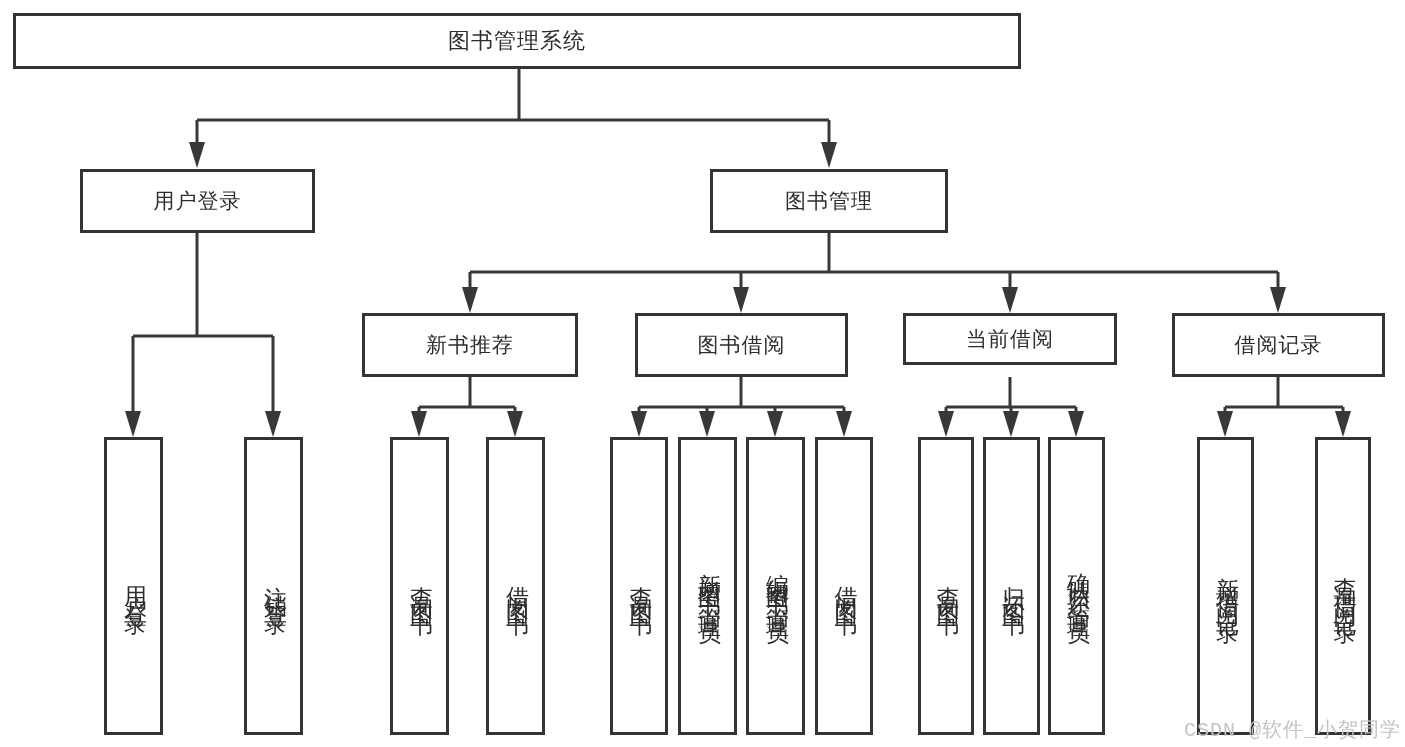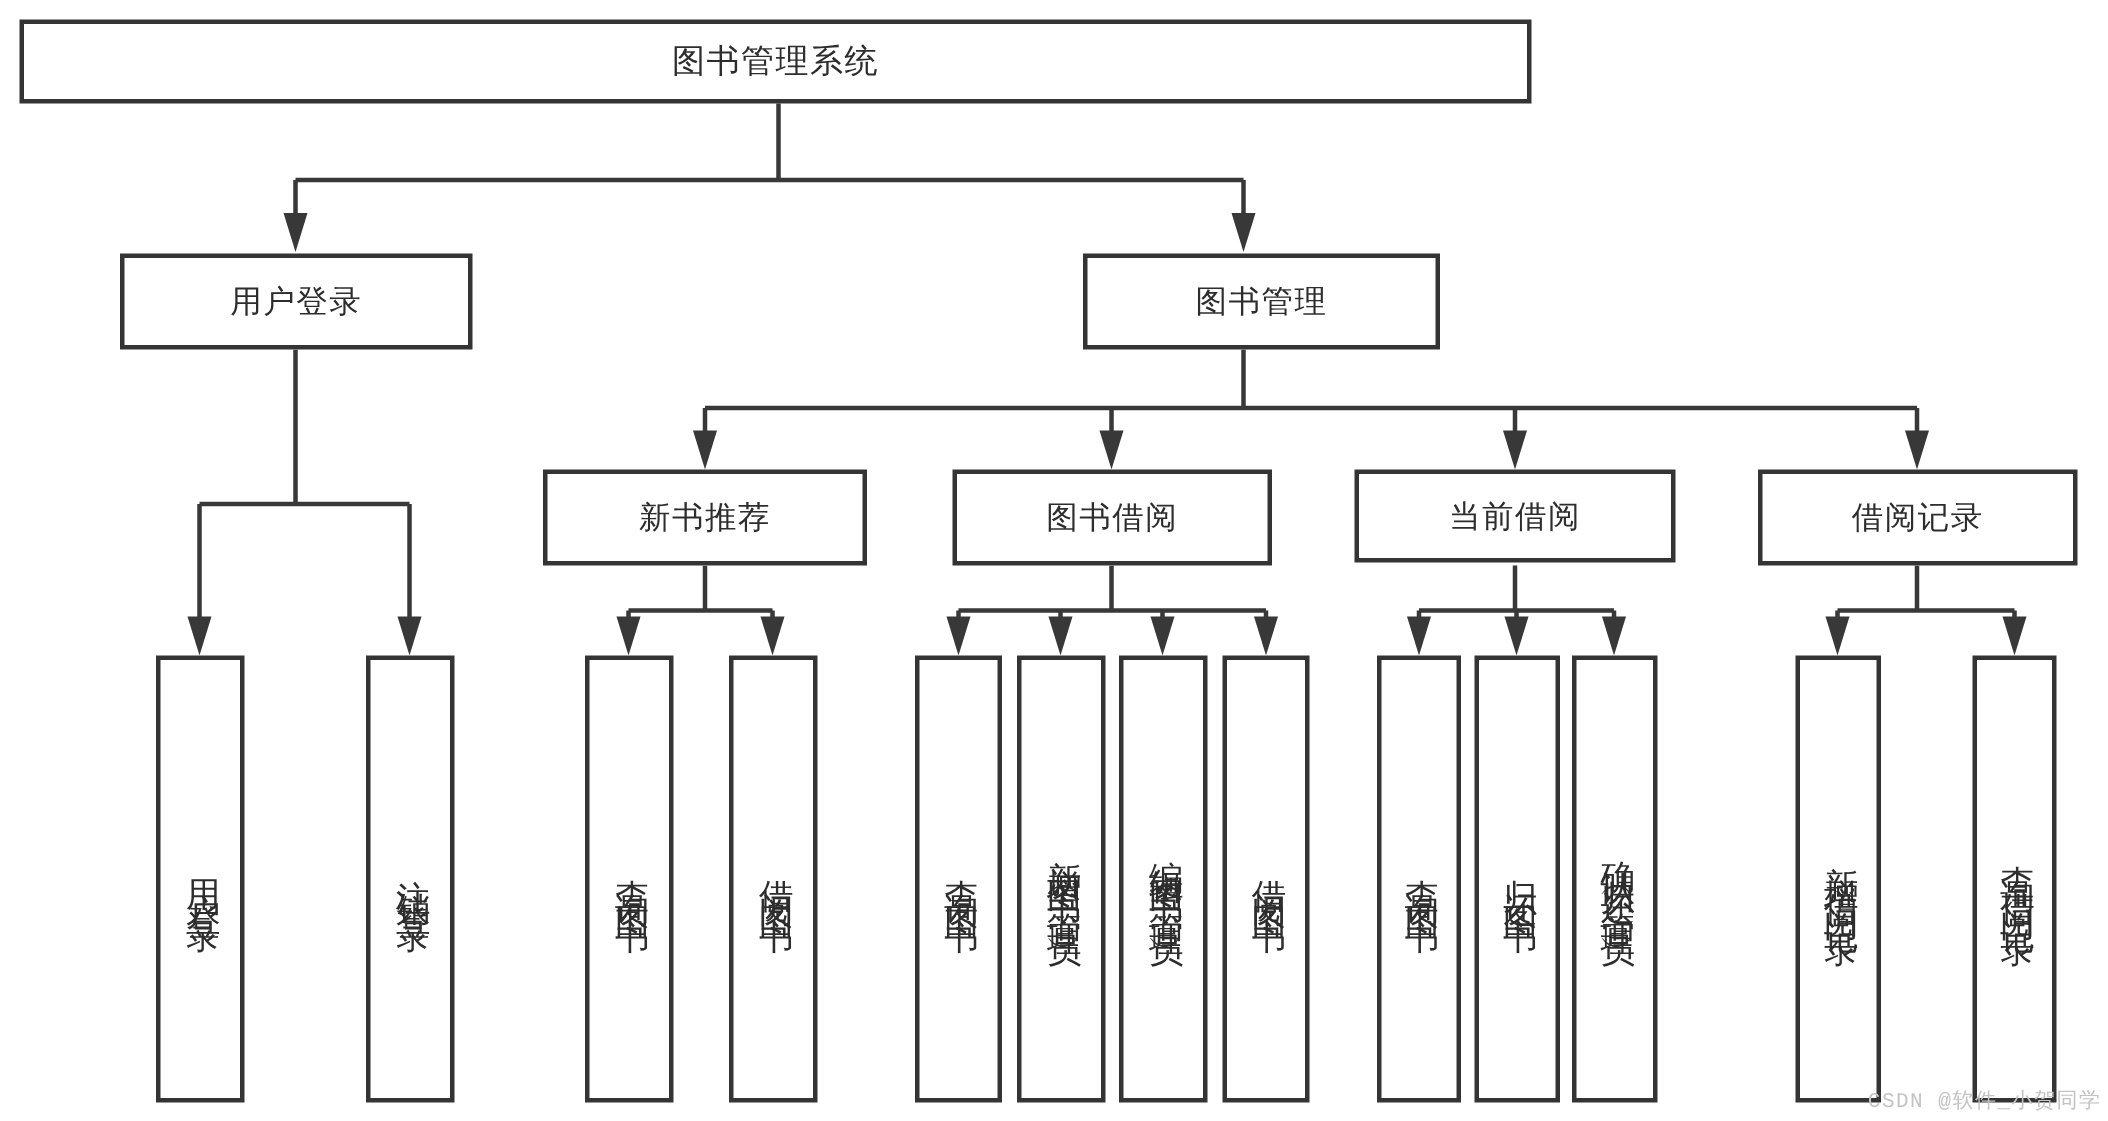--- a/index.html
+++ b/index.html
@@ -38,21 +38,21 @@
     text-orientation: mixed;
     font-size: 23px;
     letter-spacing: 9px;
     line-height: 1;
   }
   .node.v.long { letter-spacing: 7px; }
   .watermark {
     position: absolute;
     right: 4px;
     bottom: 4px;
-    font-size: 14px;
+    font-size: 20px;
     color: #c3c3c3;
     letter-spacing: 1px;
     white-space: nowrap;
     margin-top: 48px;
   }
 </style>
 </head>
 <body>
 
 <div class="canvas">
@@ -93,25 +93,25 @@
       <polygon points="1003,411 1019,411 1011,437"></polygon>
       <polygon points="1068,411 1084,411 1076,437"></polygon>
       <polygon points="1217,411 1233,411 1225,437"></polygon>
       <polygon points="1335,411 1351,411 1343,437"></polygon>
     </g>
   </svg>
 
   <div class="node h root" style="left:13px; top:13px; width:1008px; height:56px;">图书管理系统</div>
 
   <div class="node h" style="left:80px; top:169px; width:235px; height:64px;">用户登录</div>
-  <div class="node h" style="left:710px; top:169px; width:238px; height:64px;margin-left:12px;">图书管理</div>
+  <div class="node h" style="left:710px; top:169px; width:238px; height:64px;">图书管理</div>
 
   <div class="node h" style="left:362px; top:313px; width:216px; height:64px;">新书推荐</div>
   <div class="node h" style="left:635px; top:313px; width:213px; height:64px;">图书借阅</div>
-  <div class="node h" style="left:903px; top:313px; width:214px; height:62px;">当前借阅</div>
+  <div class="node h" style="left:903px; top:313px; width:214px; height:52px;">当前借阅</div>
   <div class="node h" style="left:1172px; top:313px; width:213px; height:64px;">借阅记录</div>
 
   <div class="node v" style="left:104px; top:437px; width:59px; height:298px;">用户登录</div>
   <div class="node v" style="left:244px; top:437px; width:59px; height:298px;">注销登录</div>
 
   <div class="node v" style="left:390px; top:437px; width:59px; height:298px;">查询图书</div>
   <div class="node v" style="left:486px; top:437px; width:59px; height:298px;">借阅图书</div>
 
   <div class="node v" style="left:610px; top:437px; width:58px; height:298px;">查询图书</div>
   <div class="node v long" style="left:678px; top:437px; width:59px; height:298px;">新增图书（管理员）</div>

